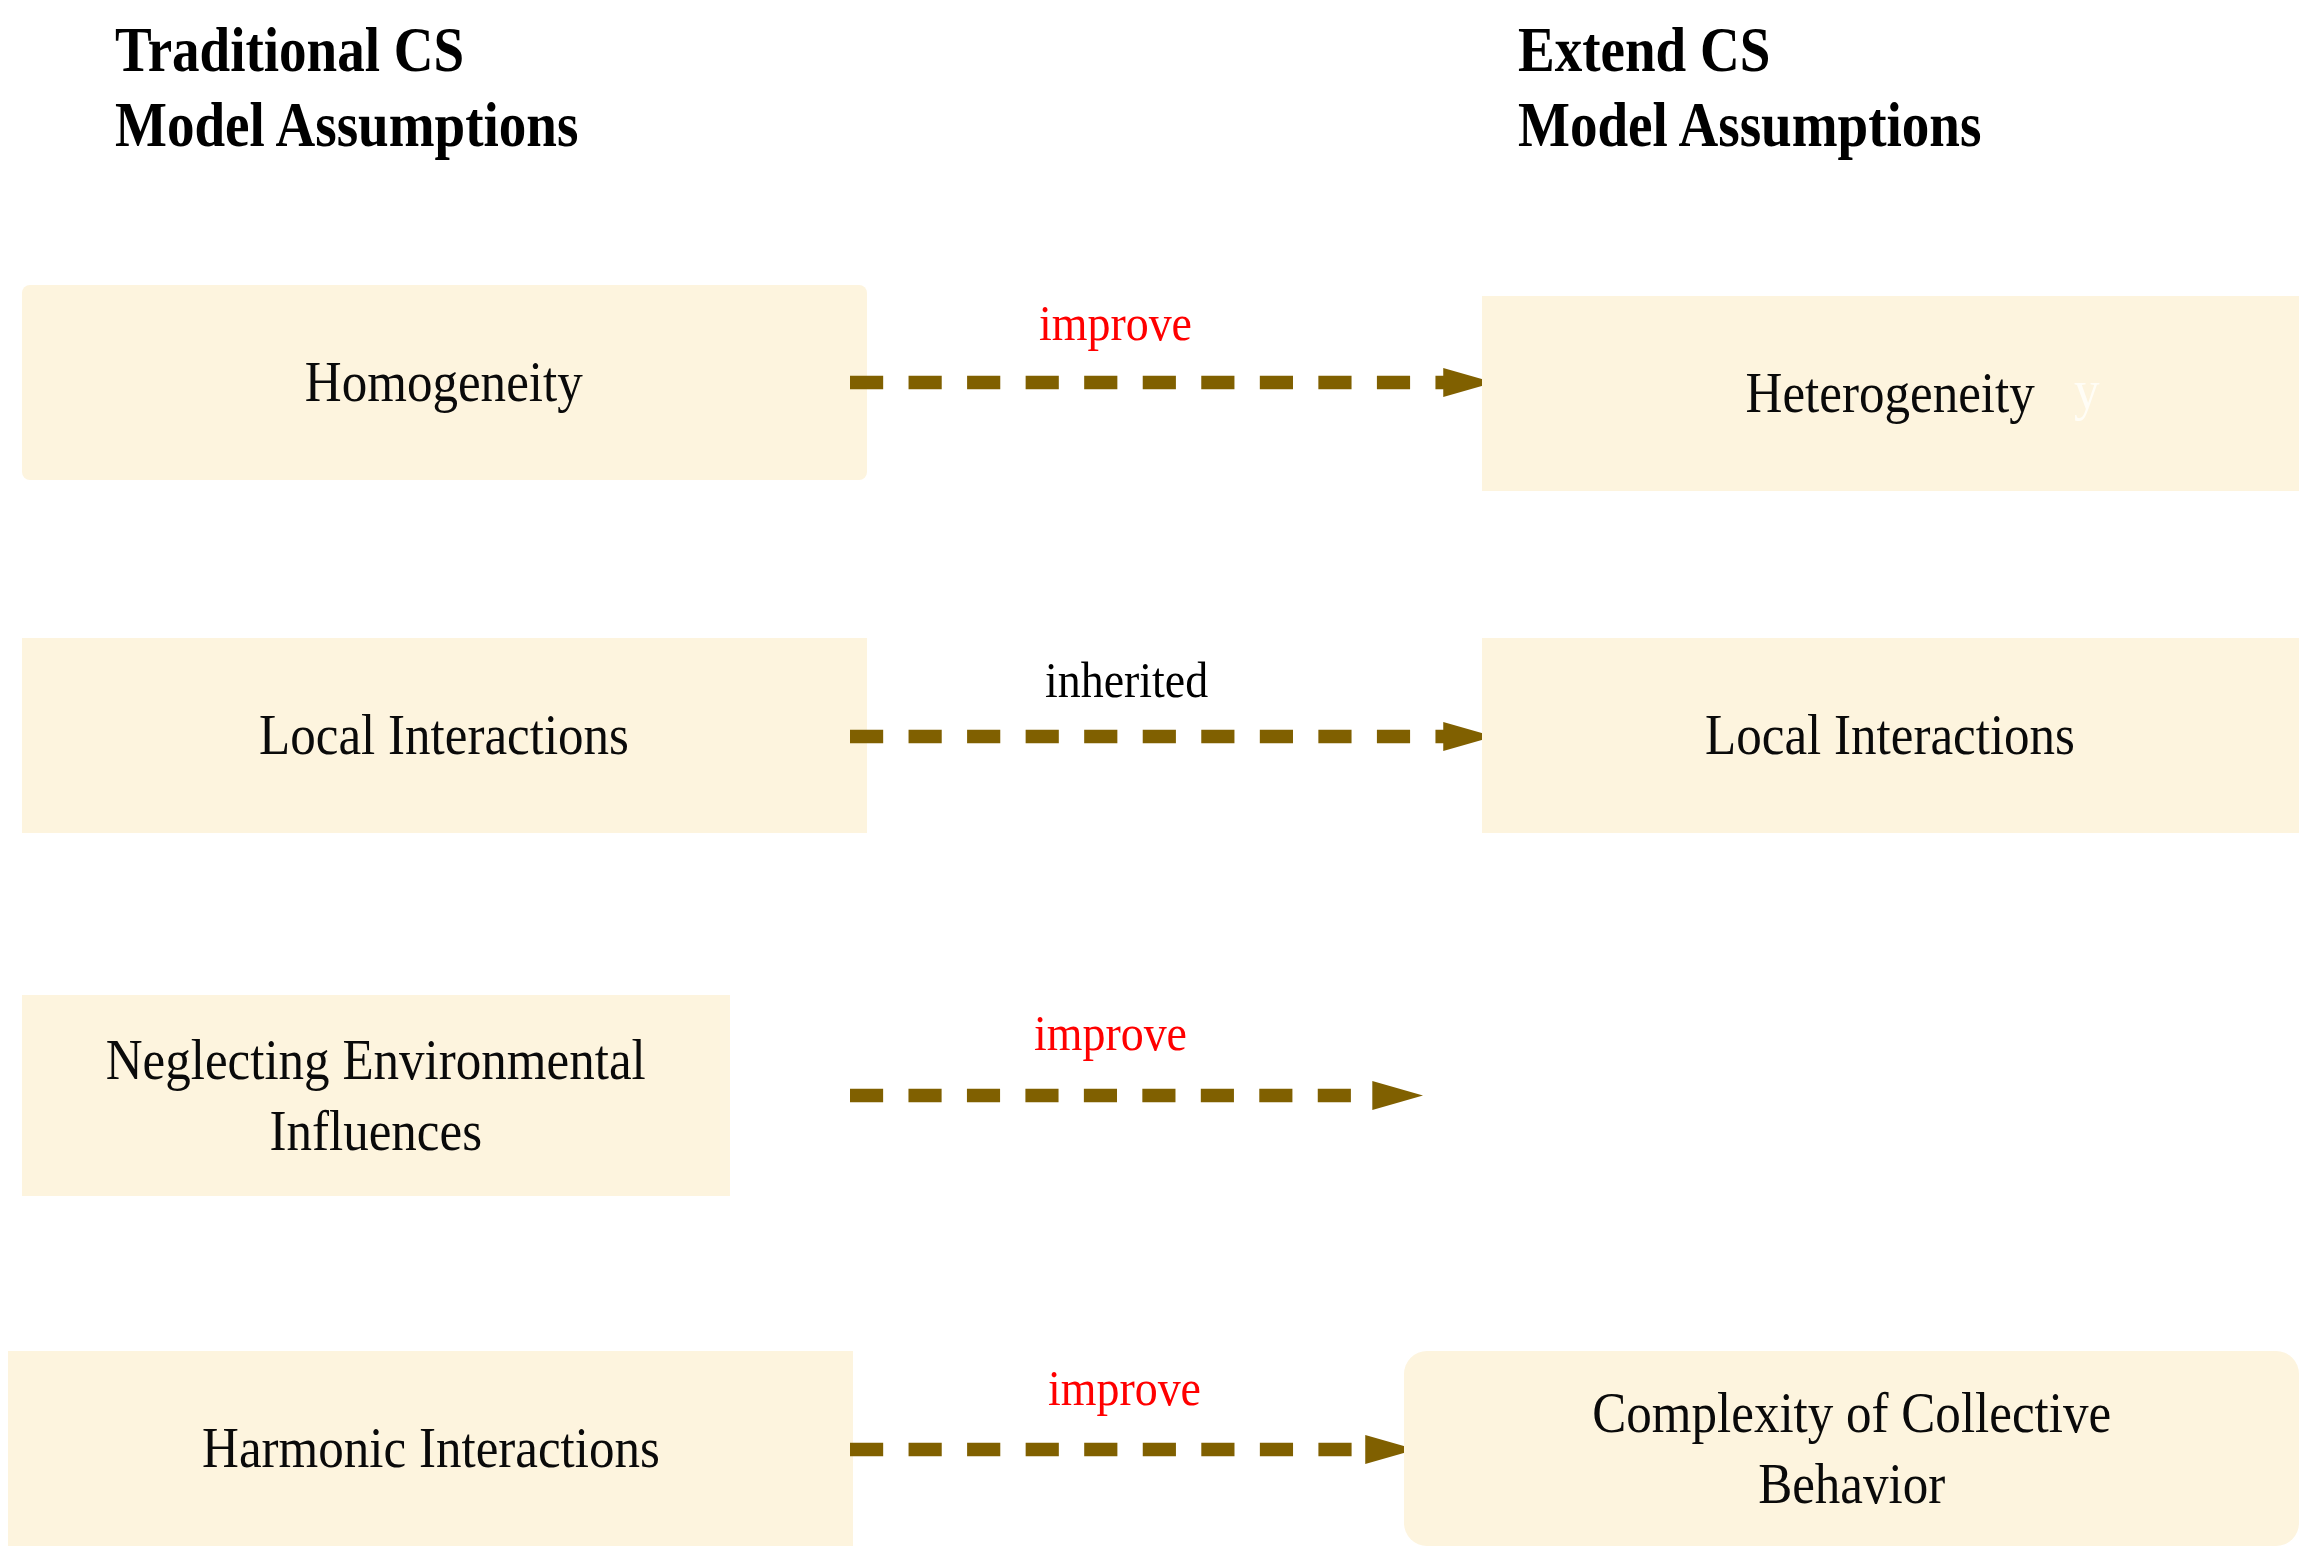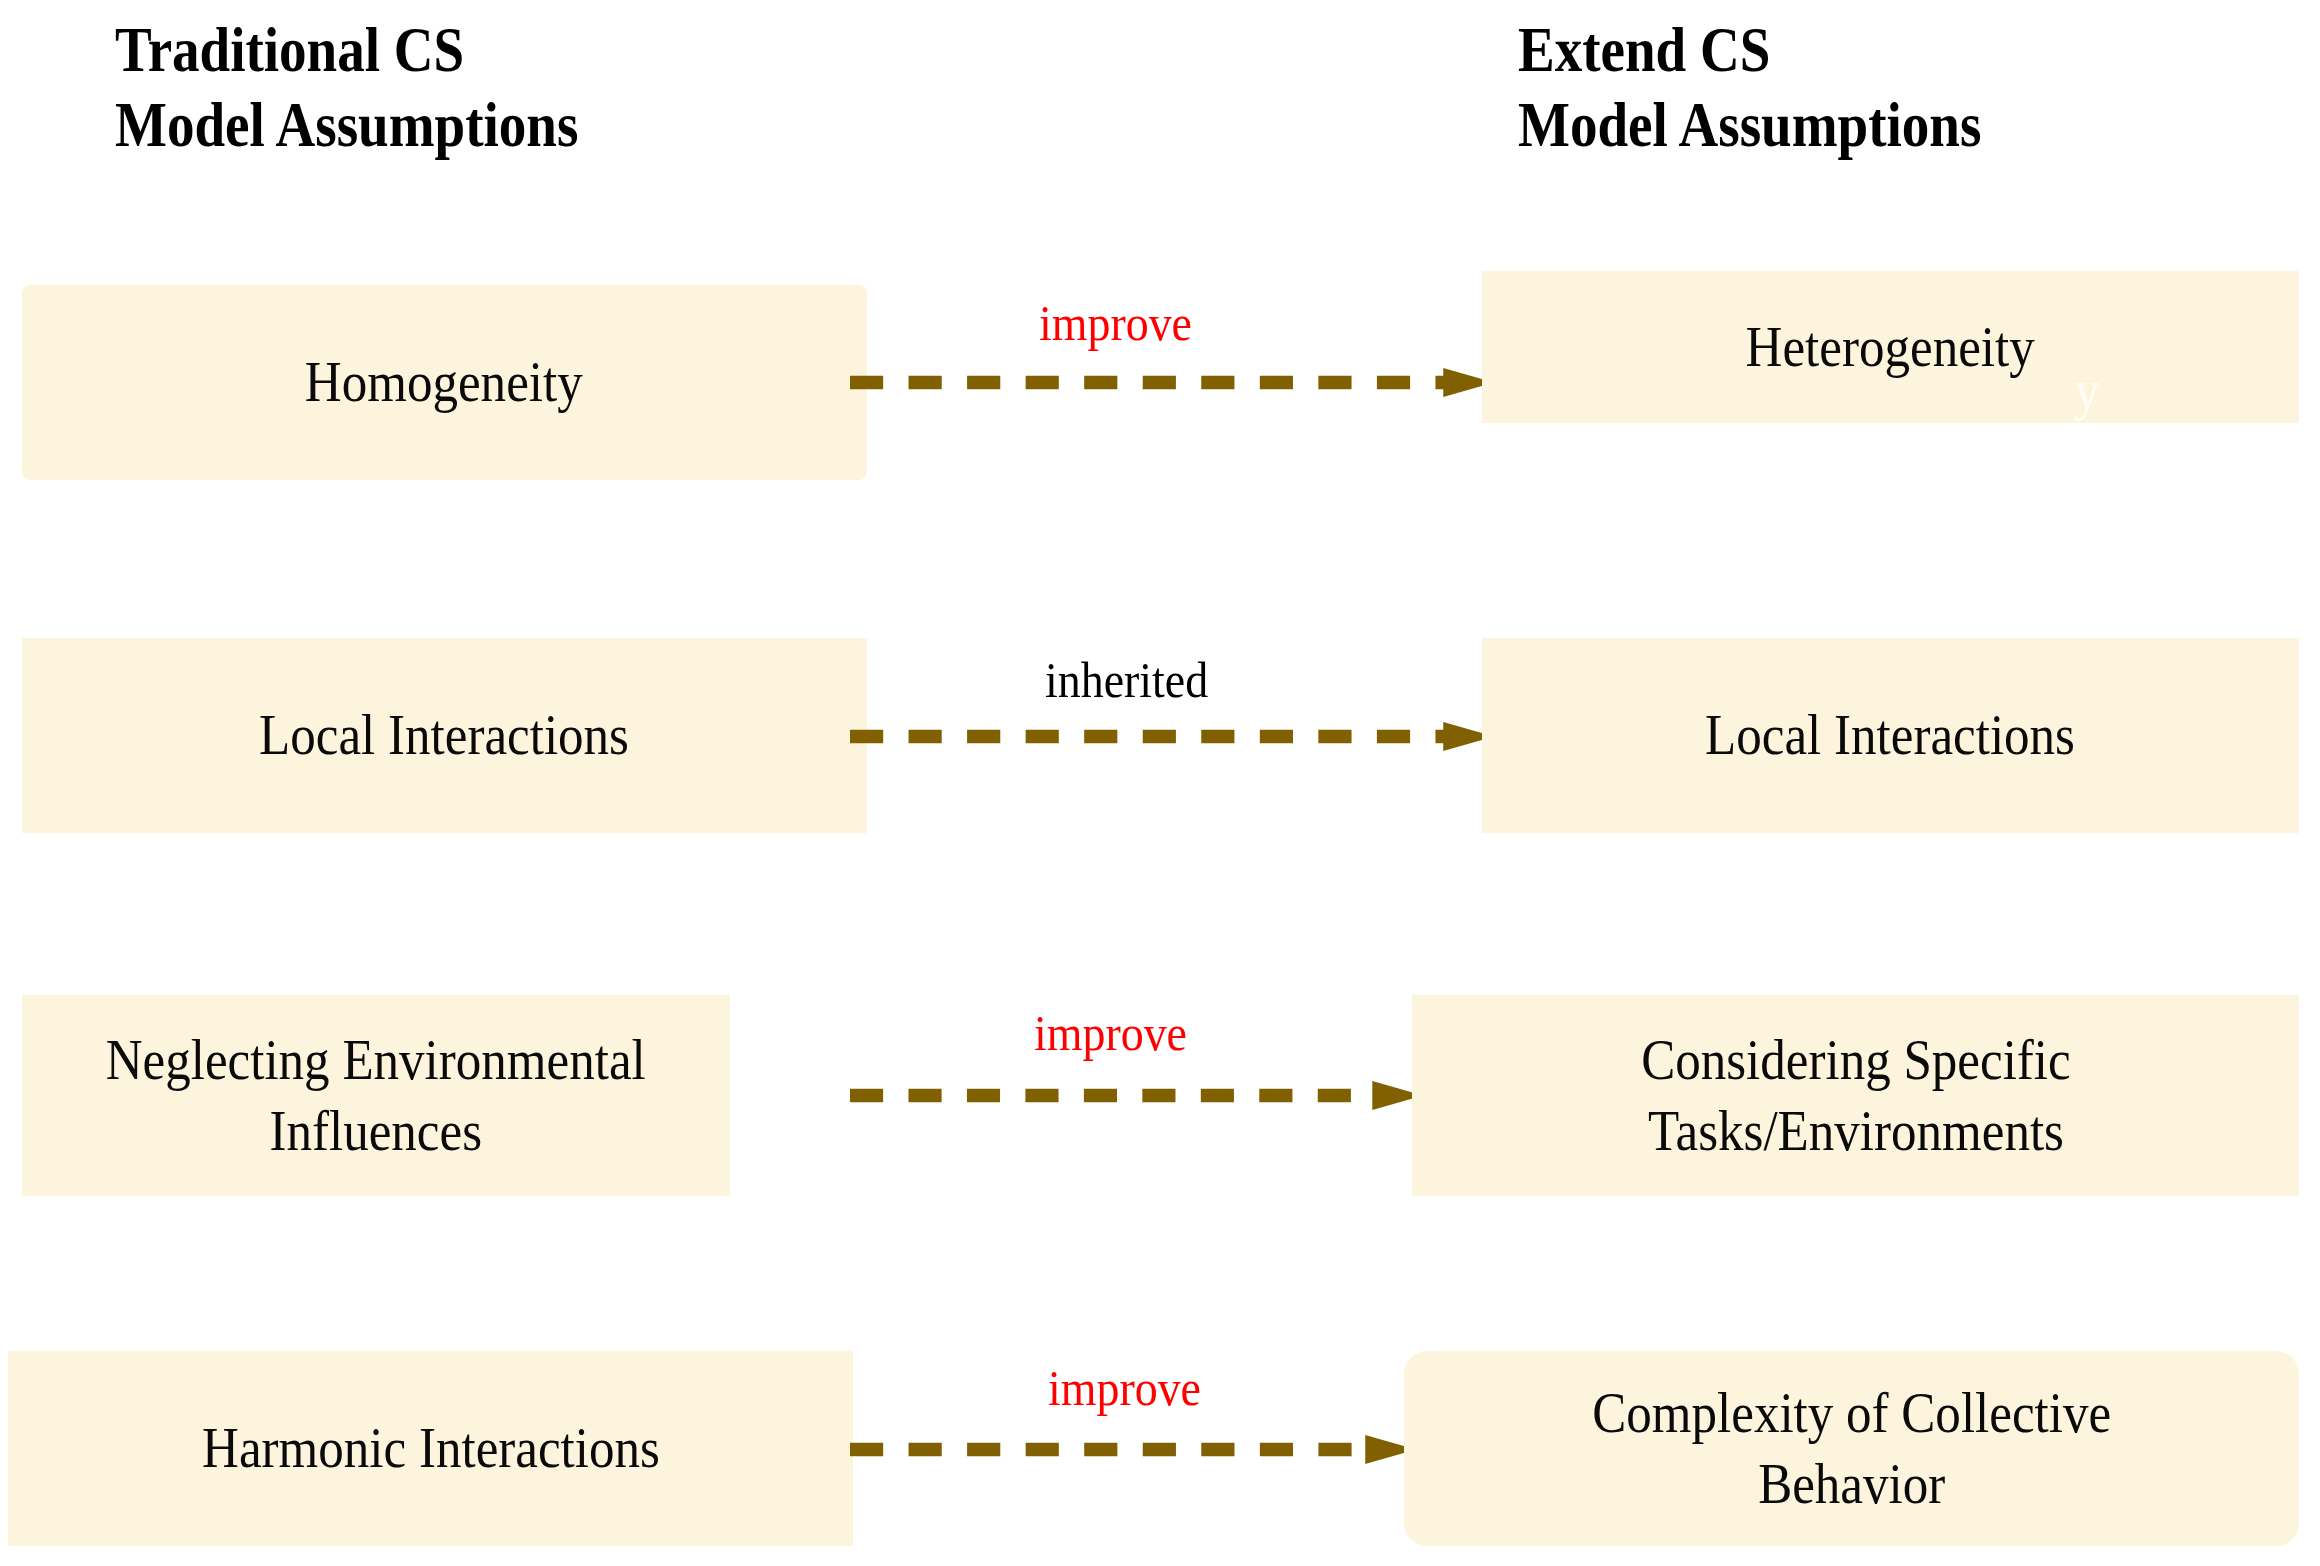--- a/index.html
+++ b/index.html
@@ -65,21 +65,21 @@
     padding: 0 5.9px;
   }
 
   
   .box-l1 { left: 21.5px;  top: 285px;  width: 845px;  height: 195px; border-radius: 8px; }
   .box-l2 { left: 21.5px;  top: 638px;  width: 845px;  height: 195px; }
   .box-l3 { left: 21.5px;  top: 995px; width: 708px;  height: 201px; }
   .box-l4 { left: 8px;  top: 1351px; width: 845px;  height: 195px; }
 
   
-  .box-r1 { left: 1482px; top: 271px;  width: 817px; height: 152px; }
+  .box-r1 { left: 1482px; top: 296px;  width: 817px; height: 195px; }
   .box-r2 { left: 1482px; top: 638px;  width: 817px; height: 195px; }
   .box-r3 { left: 1412px; top: 995px; width: 887px; height: 201px; }
   .box-r4 { left: 1404px; top: 1351px; width: 895px; height: 195px; border-radius: 23px; }
 
   
   .arrow {
     position: absolute;
     height: 29px;
     display: block;
   }
@@ -167,24 +167,20 @@
 Influences</span>
   </div>
 
   <svg class="arrow arrow-a3" viewBox="0 0 588 30" preserveAspectRatio="none">
     <line x1="0" y1="15" x2="540" y2="15" stroke="#806000" stroke-width="14" stroke-dasharray="34 26"></line>
     <polygon points="536,0 588,15 536,30" fill="#806000"></polygon>
   </svg>
 
   <div class="arrow-label label-red lbl-3">improve</div>
 
-  <div class="box box-r3">
-    <span class="box-text">Considering Specific
-Tasks/Environments</span>
-  </div>
 
   <div class="box box-l4">
     <span class="box-text">Harmonic Interactions</span>
   </div>
 
   <svg class="arrow arrow-a4" viewBox="0 0 580 30" preserveAspectRatio="none">
     <line x1="0" y1="15" x2="532" y2="15" stroke="#806000" stroke-width="14" stroke-dasharray="34 26"></line>
     <polygon points="528,0 580,15 528,30" fill="#806000"></polygon>
   </svg>
 

